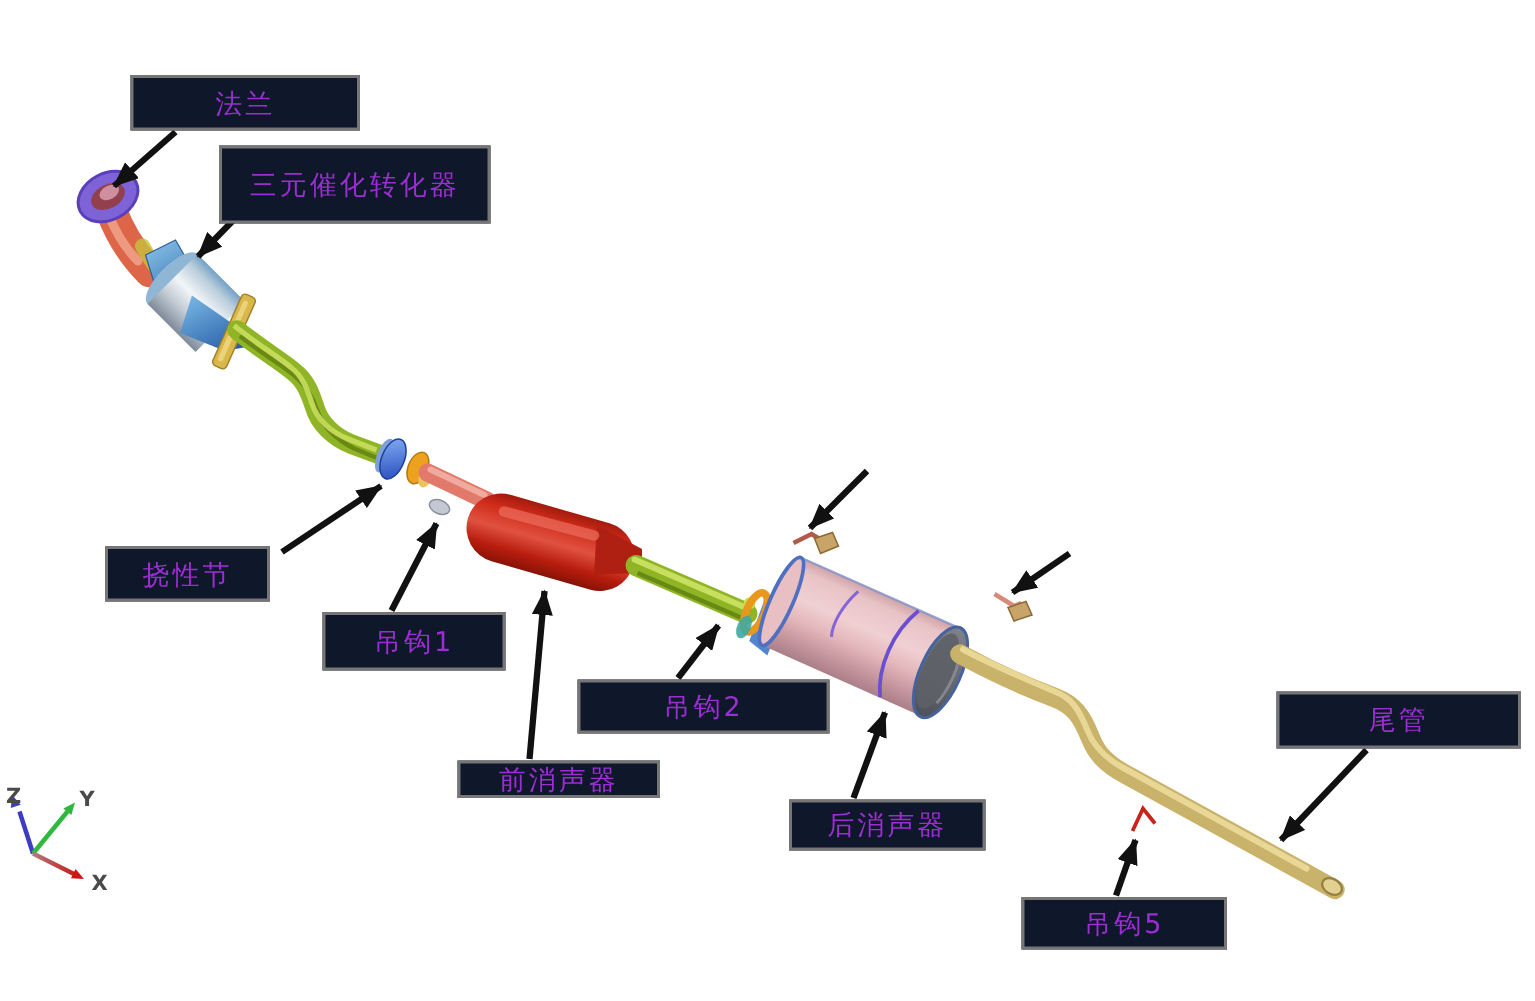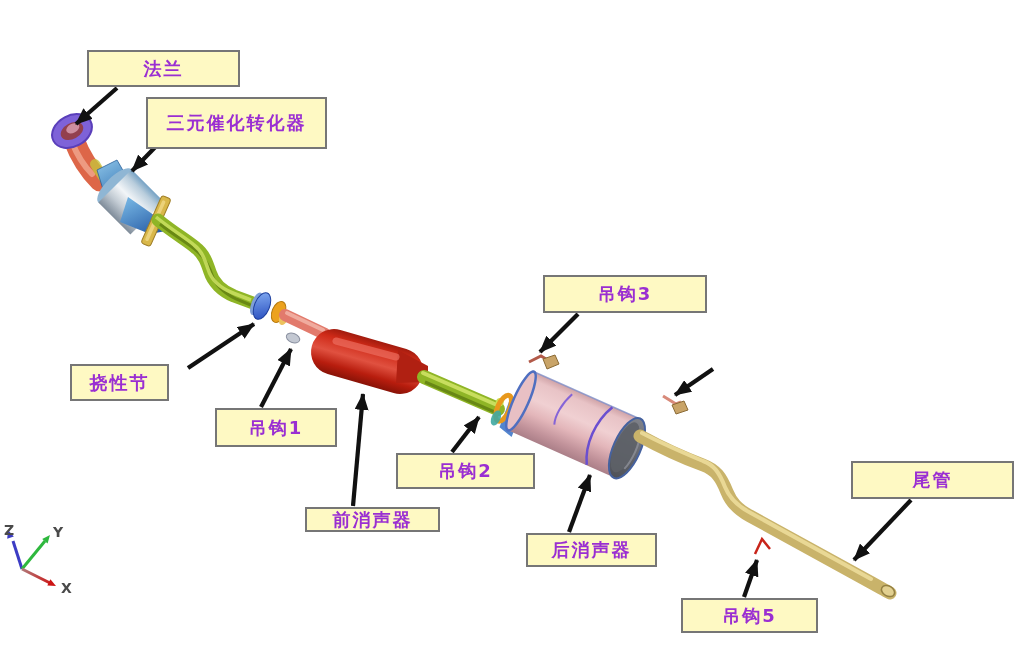--- a/index.html
+++ b/index.html
@@ -2,23 +2,23 @@
 <html><head>
 <meta charset="utf-8">
 <style>
   html,body{margin:0;padding:0;background:#ffffff;}
   .stage{
     position:relative;width:1023px;height:667px;background:#ffffff;
     overflow:hidden;font-family:"DejaVu Sans","Liberation Sans",sans-serif;
   }
   .scene{position:absolute;left:0;top:0;}
   .label{
-    position:absolute;background:#fef9c3;border:2px solid #767676;
+    position:absolute;background:#0f172a;border:2px solid #767676;
     display:flex;align-items:center;justify-content:center;
-    box-sizing:border-box;color:#9a2ed2;font-weight:bold;font-size:18px;
+    box-sizing:border-box;color:#9a2ed2;font-weight:normal;font-size:18px;
     letter-spacing:2px;white-space:nowrap;
   }
   .axis-text{font-weight:bold;font-size:14px;fill:#4a4a4a;}
 </style>
 </head>
 <body>
 
 <div class="stage">
 
   <svg class="scene" width="1023" height="667" viewBox="0 0 1023 667">
@@ -202,35 +202,32 @@
       <line x1="744" y1="597" x2="757" y2="560" marker-end="url(#ah)"></line>
     </g>
   </svg>
 
   <div class="label" style="left:87px;top:50px;width:153px;height:37px">
       <span>法兰</span>
     </div>
   <div class="label" style="left:146px;top:97px;width:181px;height:52px">
       <span>三元催化转化器</span>
     </div>
-  <div class="label" style="left:70px;top:364px;width:99px;height:37px">
+  <div class="label" style="left:70px;top:364px;width:110px;height:37px">
       <span>挠性节</span>
     </div>
   <div class="label" style="left:215px;top:408px;width:122px;height:39px">
       <span>吊钩1</span>
     </div>
-  <div class="label" style="left:396px;top:453px;width:139px;height:36px">
+  <div class="label" style="left:385px;top:453px;width:168px;height:36px">
       <span>吊钩2</span>
     </div>
   <div class="label" style="left:305px;top:507px;width:135px;height:25px">
       <span>前消声器</span>
     </div>
-  <div class="label" style="left:543px;top:275px;width:164px;height:38px">
-      <span>吊钩3</span>
-    </div>
   <div class="label" style="left:851px;top:461px;width:163px;height:38px">
       <span>尾管</span>
     </div>
   <div class="label" style="left:526px;top:533px;width:131px;height:34px">
       <span>后消声器</span>
     </div>
   <div class="label" style="left:681px;top:598px;width:137px;height:35px">
       <span>吊钩5</span>
     </div>
 </div>

